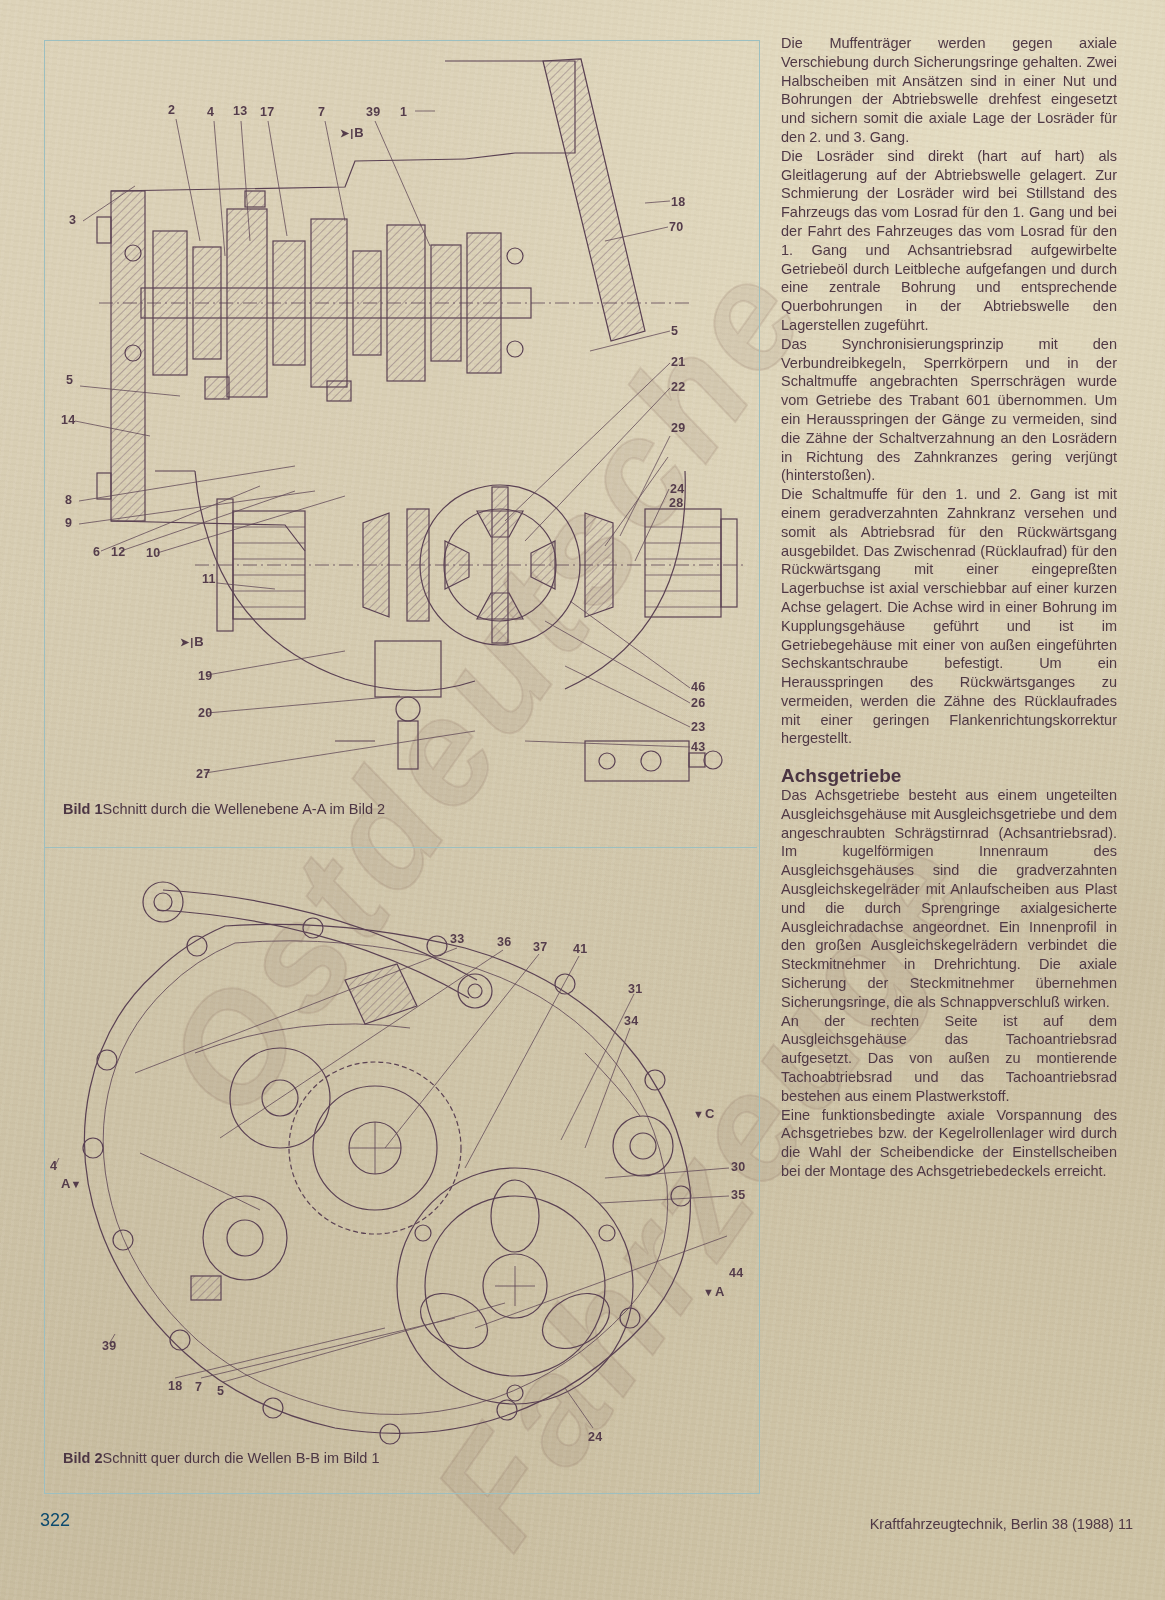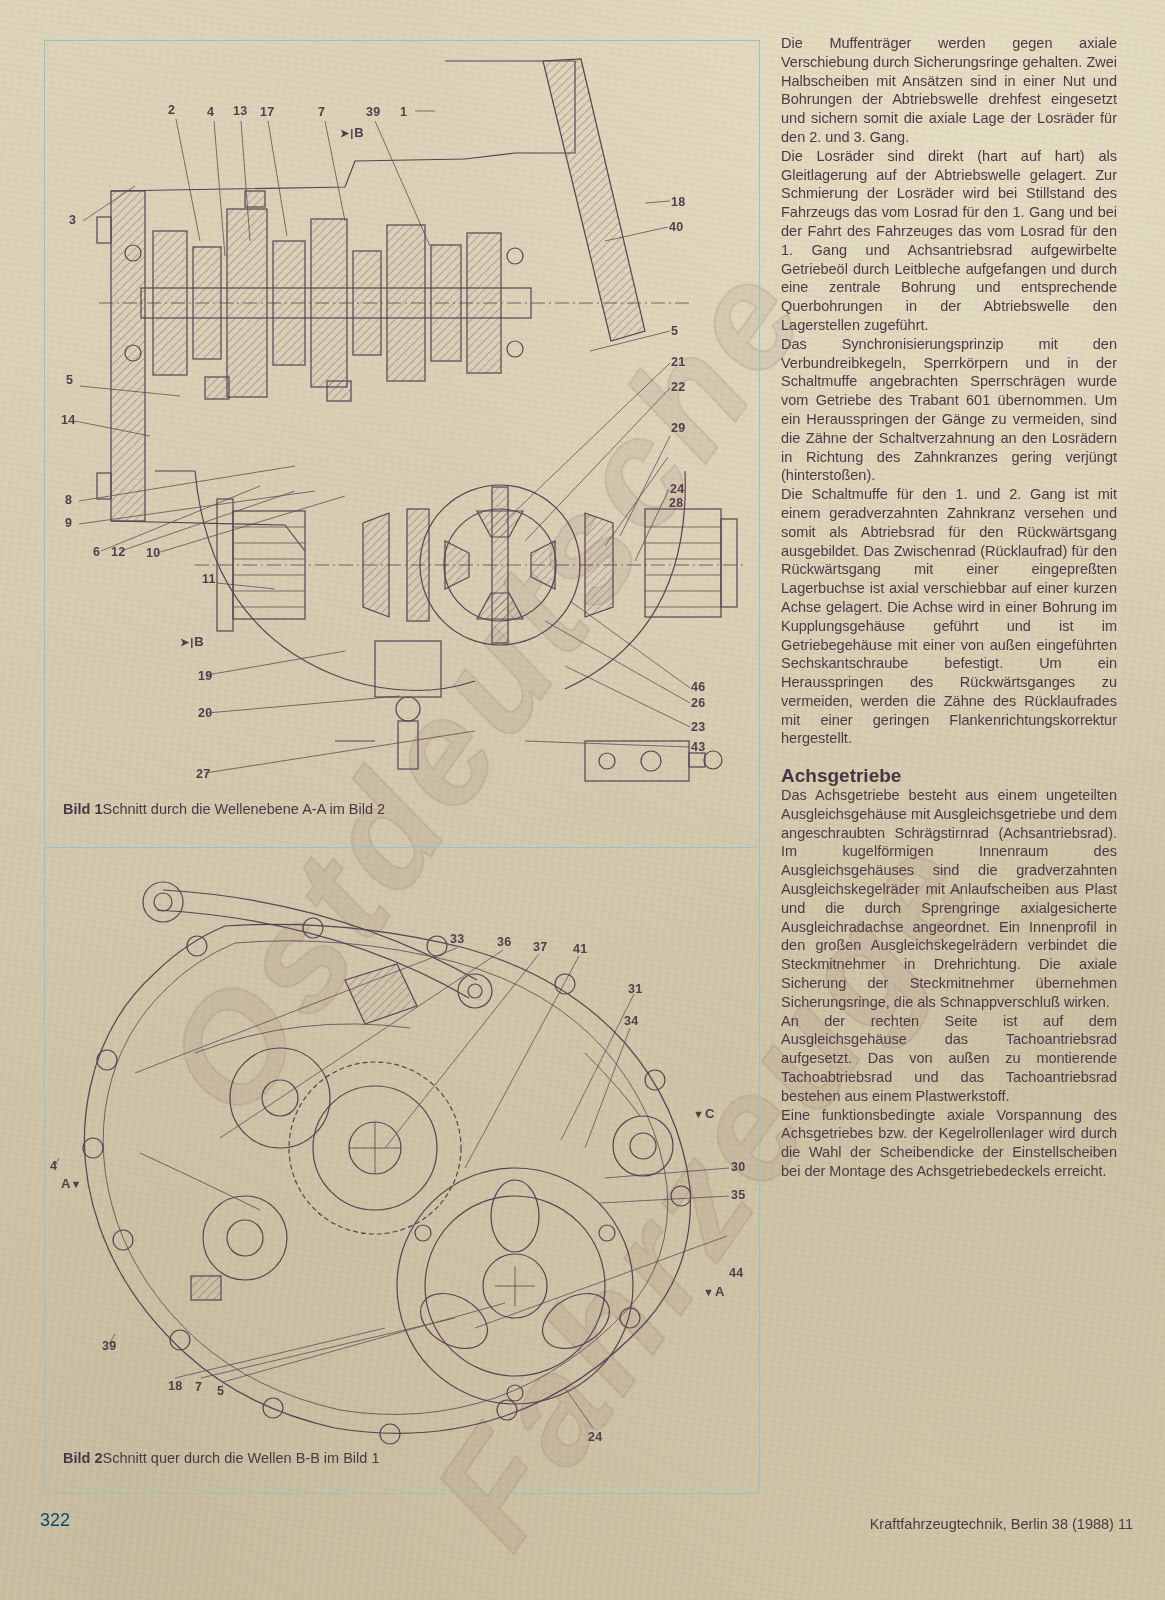--- a/index.html
+++ b/index.html
@@ -157,21 +157,21 @@
       </svg>
 
       <span class="co" style="left:123px;top:62px;">2</span>
       <span class="co" style="left:162px;top:64px;">4</span>
       <span class="co" style="left:188px;top:63px;">13</span>
       <span class="co" style="left:215px;top:64px;">17</span>
       <span class="co" style="left:273px;top:64px;">7</span>
       <span class="co" style="left:321px;top:64px;">39</span>
       <span class="co" style="left:355px;top:64px;">1</span>
       <span class="co" style="left:626px;top:154px;">18</span>
-      <span class="co" style="left:624px;top:179px;">40</span>
+      <span class="co" style="left:624px;top:179px;">70</span>
       <span class="co" style="left:626px;top:283px;">5</span>
       <span class="co" style="left:626px;top:314px;">21</span>
       <span class="co" style="left:626px;top:339px;">22</span>
       <span class="co" style="left:626px;top:380px;">29</span>
       <span class="co" style="left:624px;top:409px;margin-top:46px;">28</span>
       <span class="co" style="left:625px;top:441px;">24</span>
       <span class="co" style="left:24px;top:172px;">3</span>
       <span class="co" style="left:21px;top:332px;">5</span>
       <span class="co" style="left:16px;top:372px;">14</span>
       <span class="co" style="left:20px;top:452px;">8</span>

